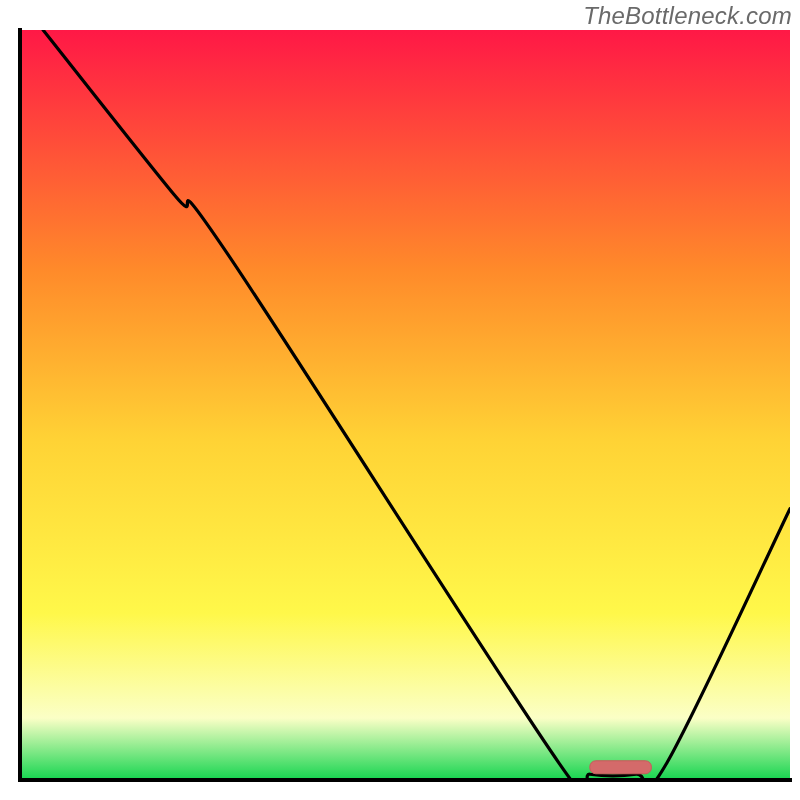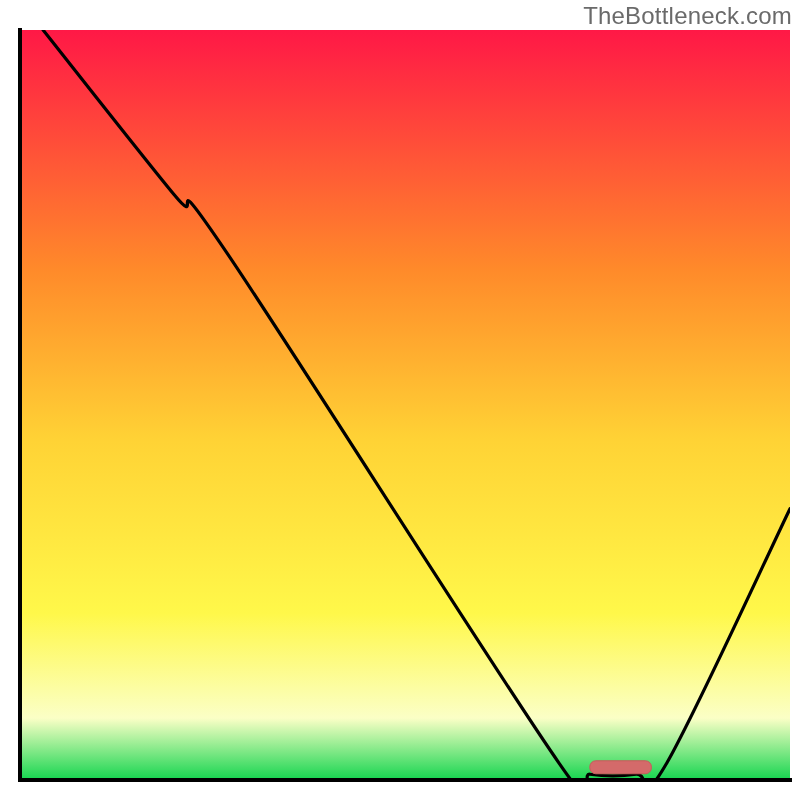--- a/index.html
+++ b/index.html
@@ -7,20 +7,21 @@
     padding: 0;
     width: 800px;
     height: 800px;
     background: #ffffff;
     font-family: Arial, Helvetica, sans-serif;
   }
   .chart-container {
     position: relative;
     width: 800px;
     height: 800px;
+    font-style: italic;
   }
   .watermark {
     position: absolute;
     top: 2px;
     right: 8px;
     font-size: 24px;
     font-weight: 500;
     color: #6a6a6a;
     letter-spacing: 0.2px;
     z-index: 5;

